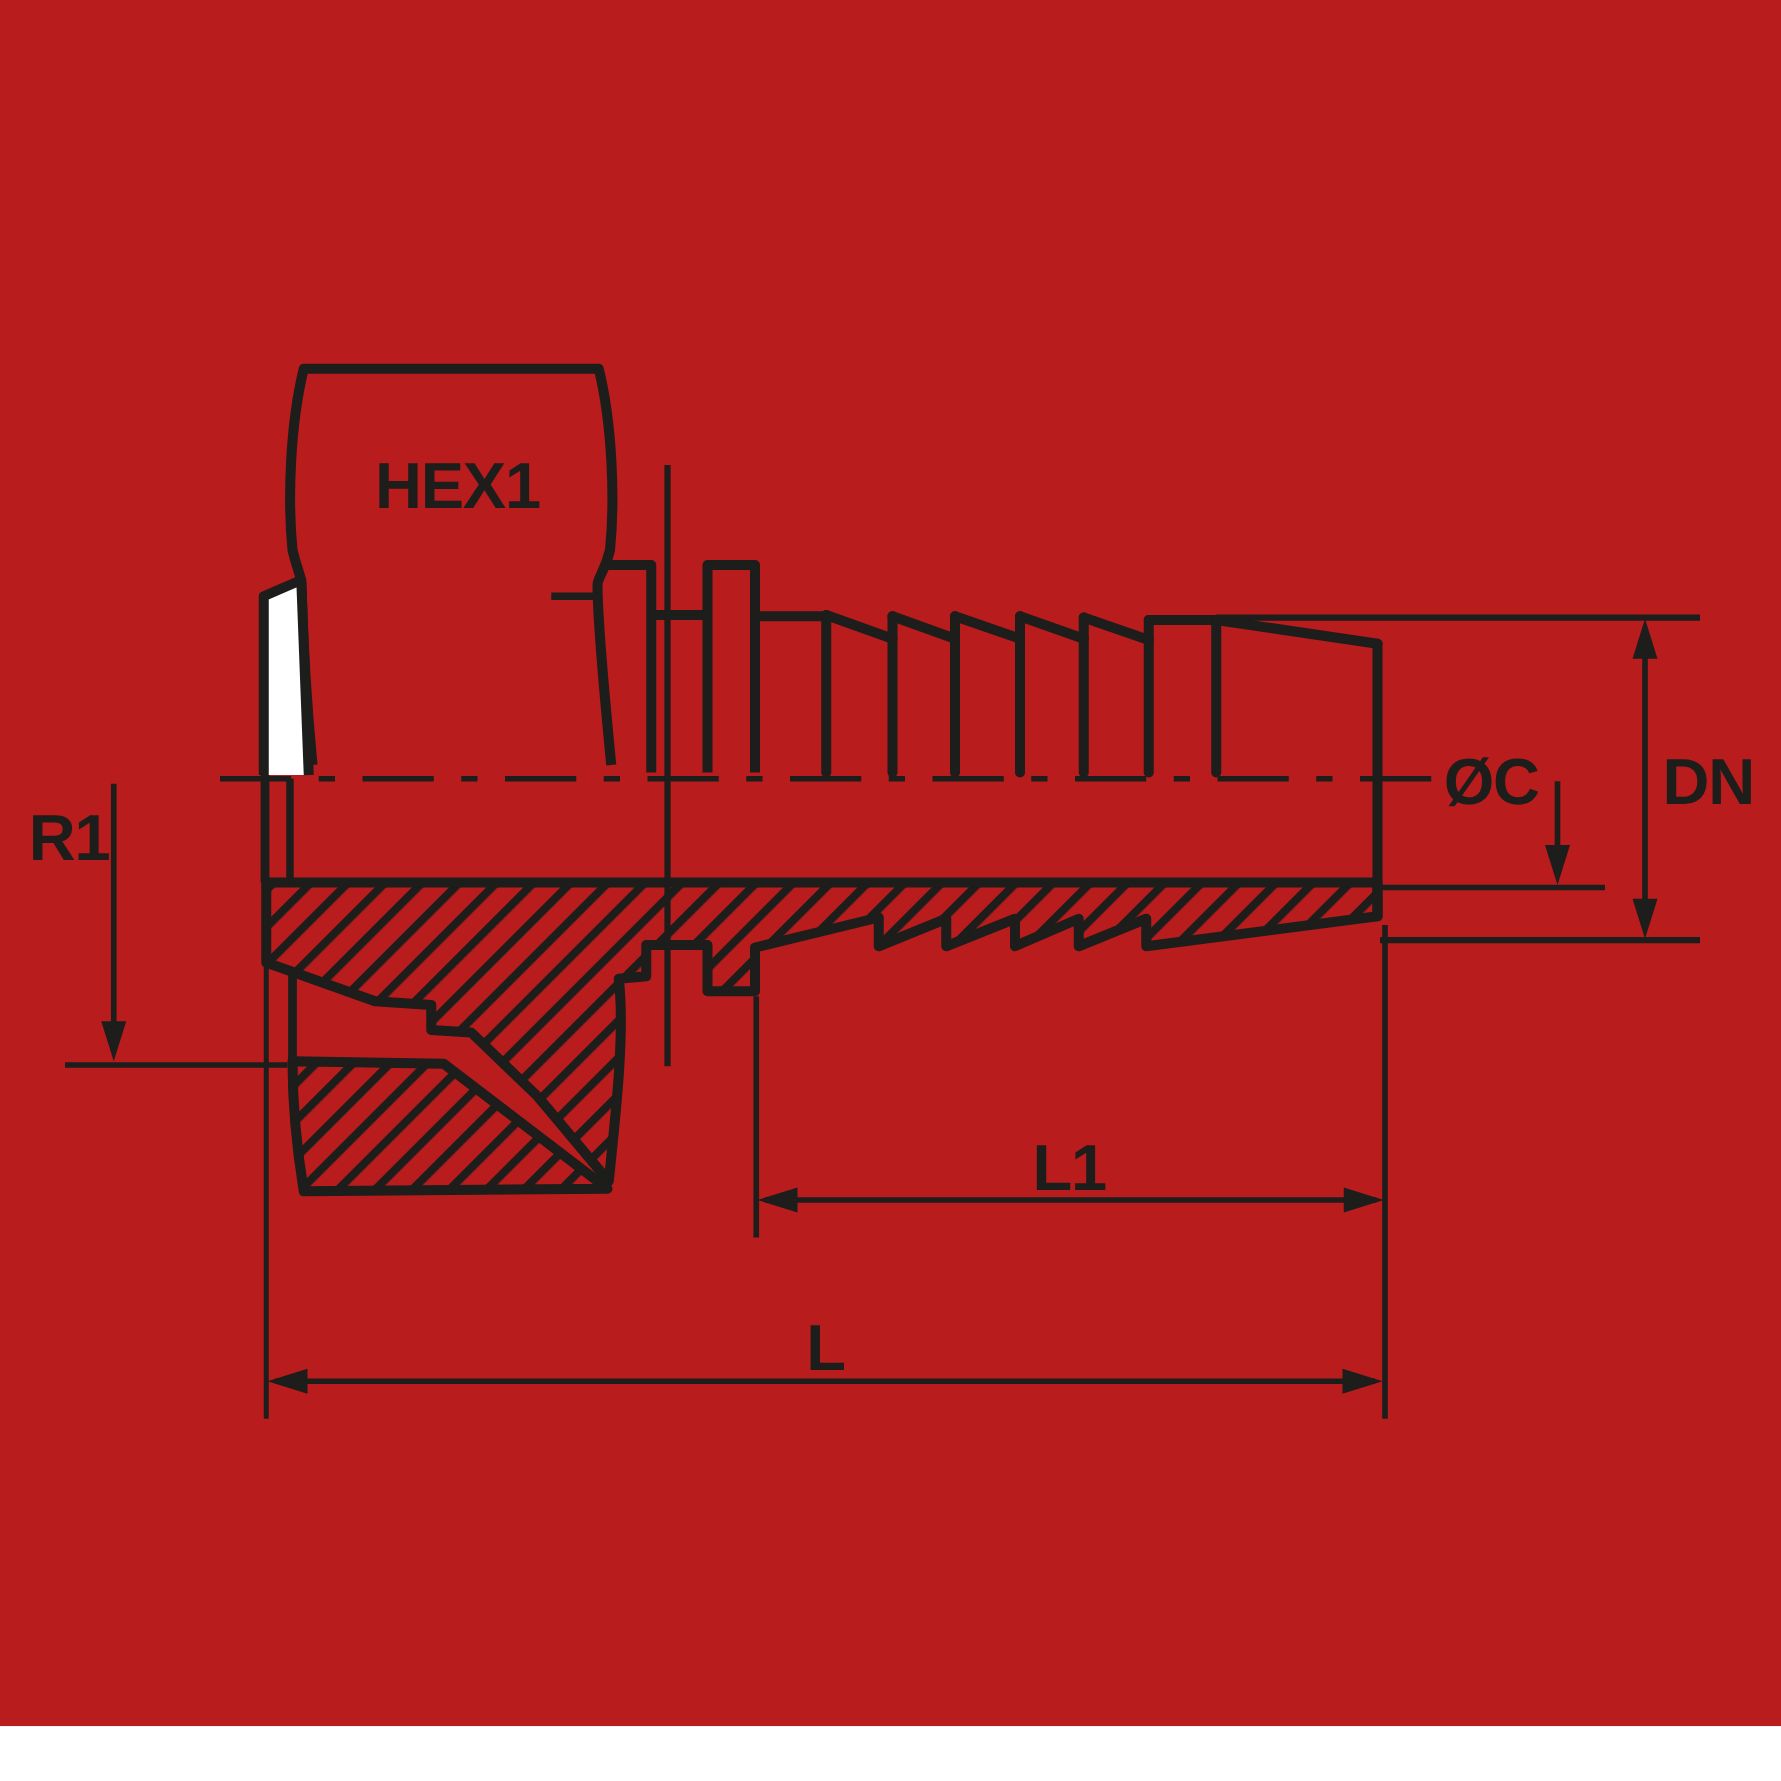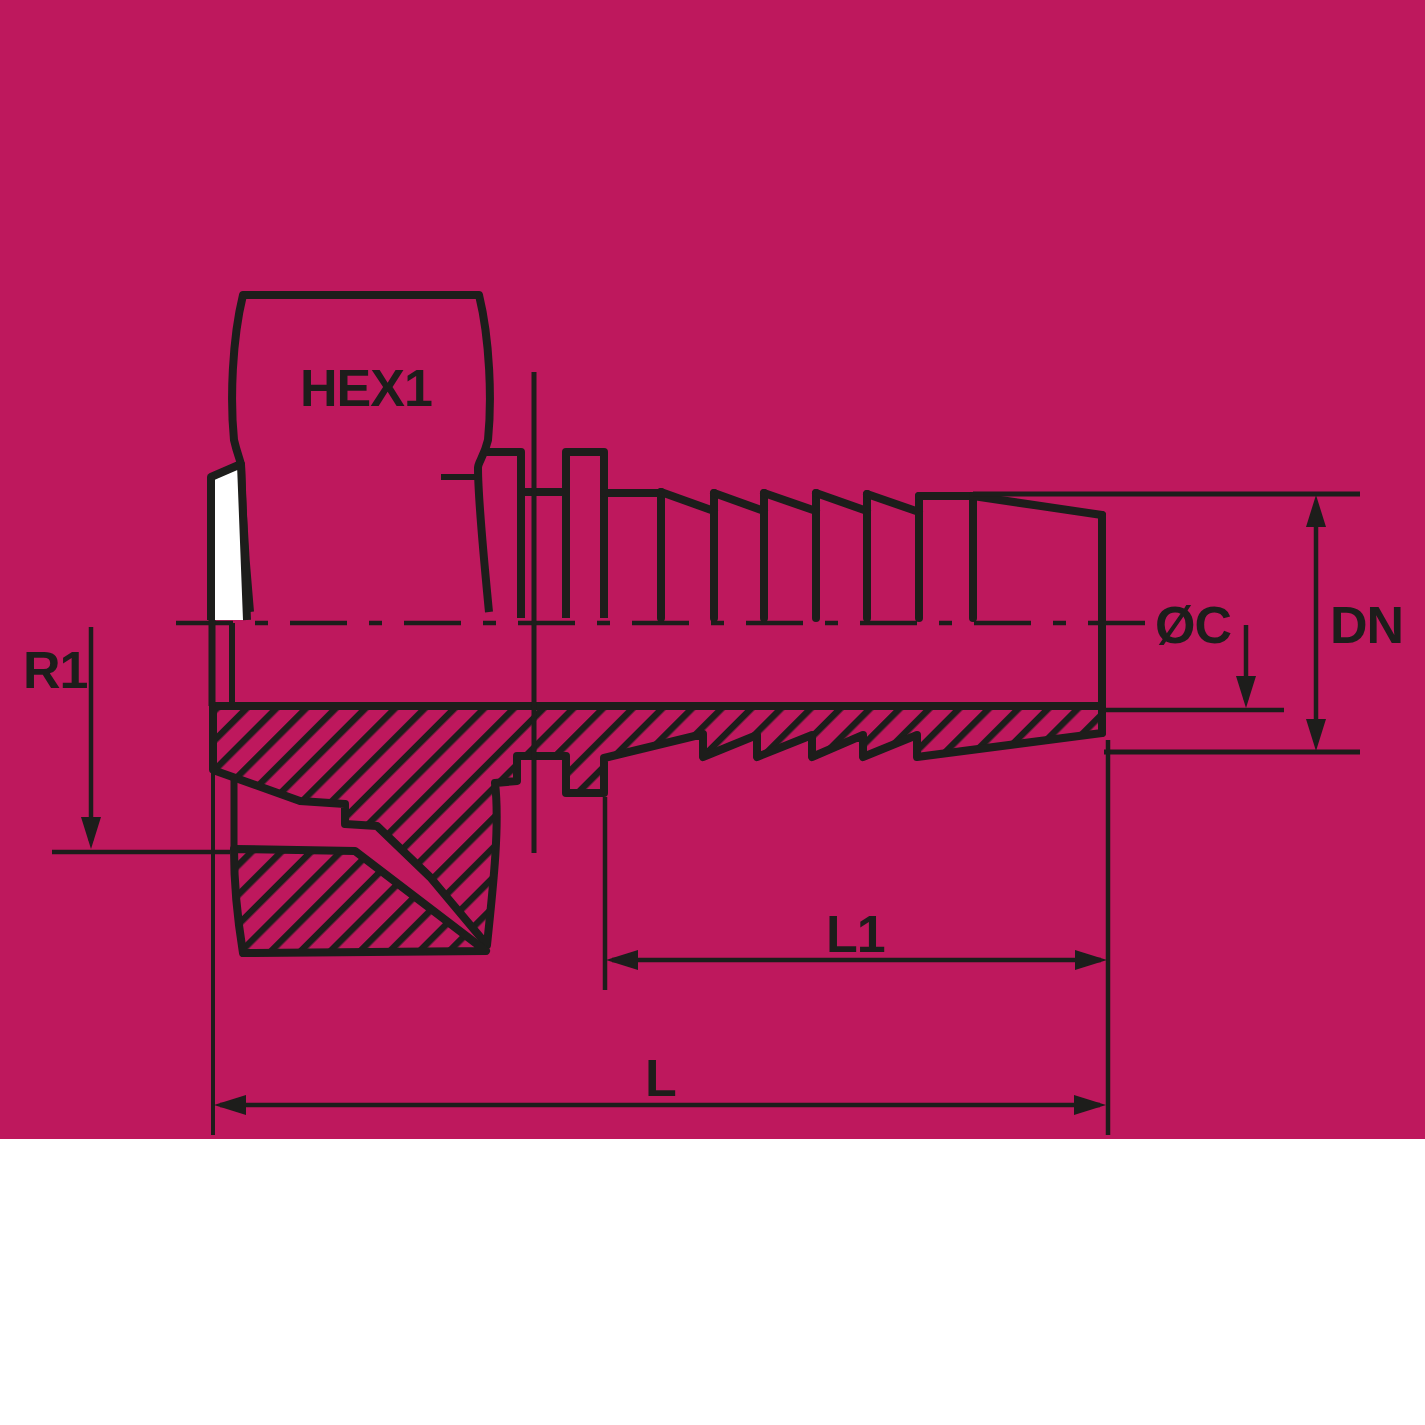--- a/index.html
+++ b/index.html
@@ -1,16 +1,16 @@
 <!DOCTYPE html>
 <html><head>
 <meta charset="utf-8">
 <style>
   html,body{margin:0;padding:0;background:#ffffff;}
-  .page{width:1425px;height:1139px;background:#be185d;position:relative;overflow:hidden;}
+  .page{width:1425px;height:1381px;background:#b91c1c;position:relative;overflow:hidden;}
   svg{display:block;}
   text{font-family:"Liberation Sans","DejaVu Sans",sans-serif;font-weight:700;fill:#1d1d1b;font-size:52px;letter-spacing:-1px;}
 </style>
 </head>
 <body>
 
 <div class="page">
 <svg width="1425" height="1425" viewBox="0 0 1425 1425">
   <defs>
     <pattern id="hatch" patternUnits="userSpaceOnUse" width="21" height="21" patternTransform="rotate(45)">

